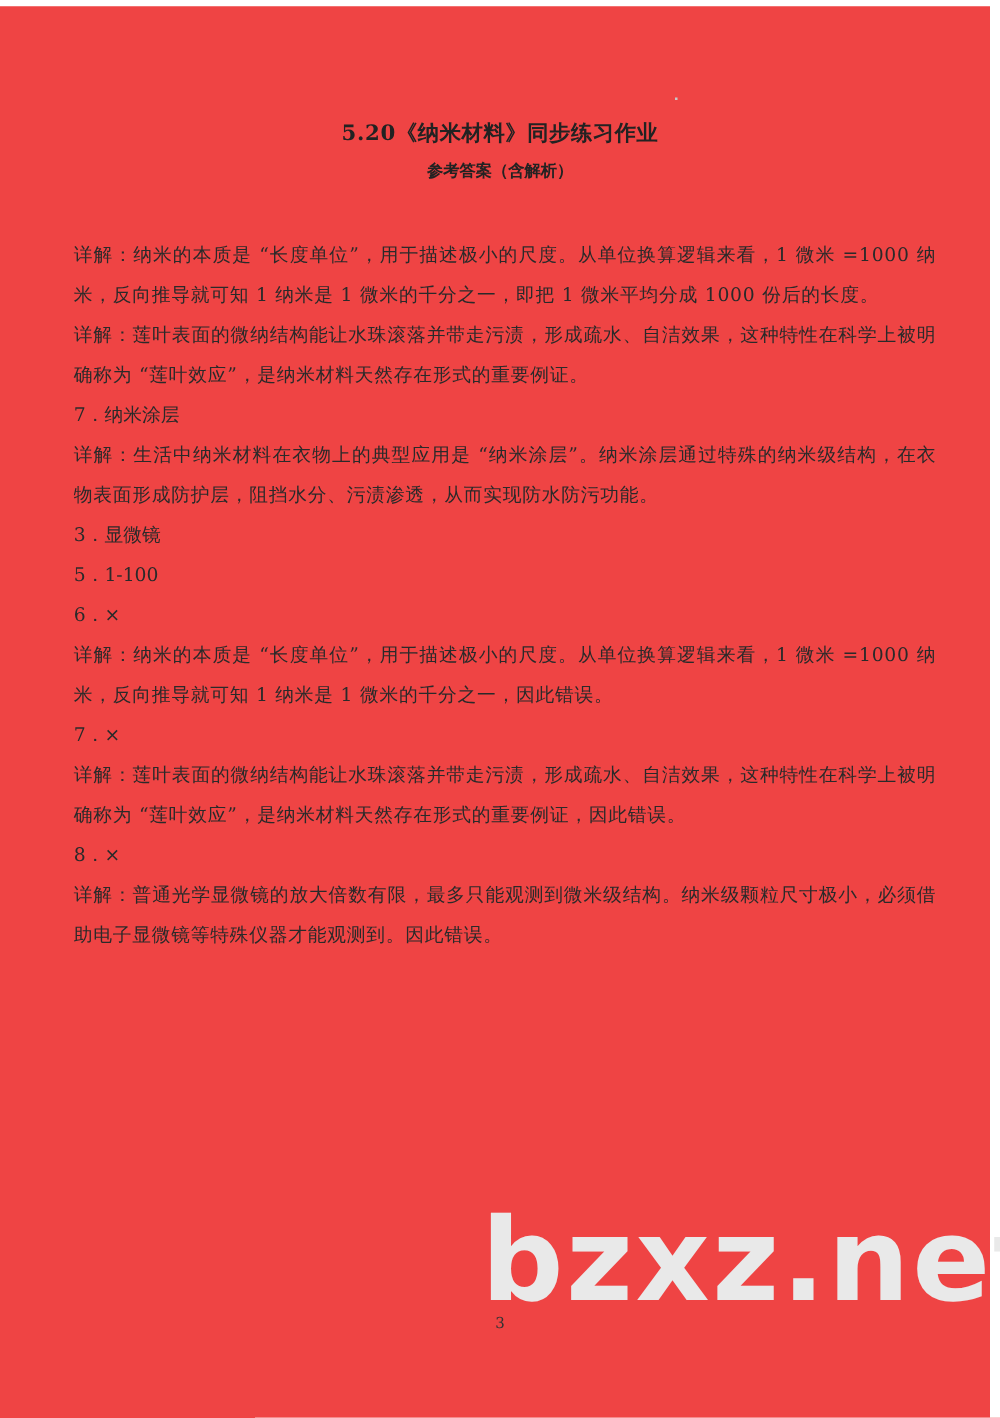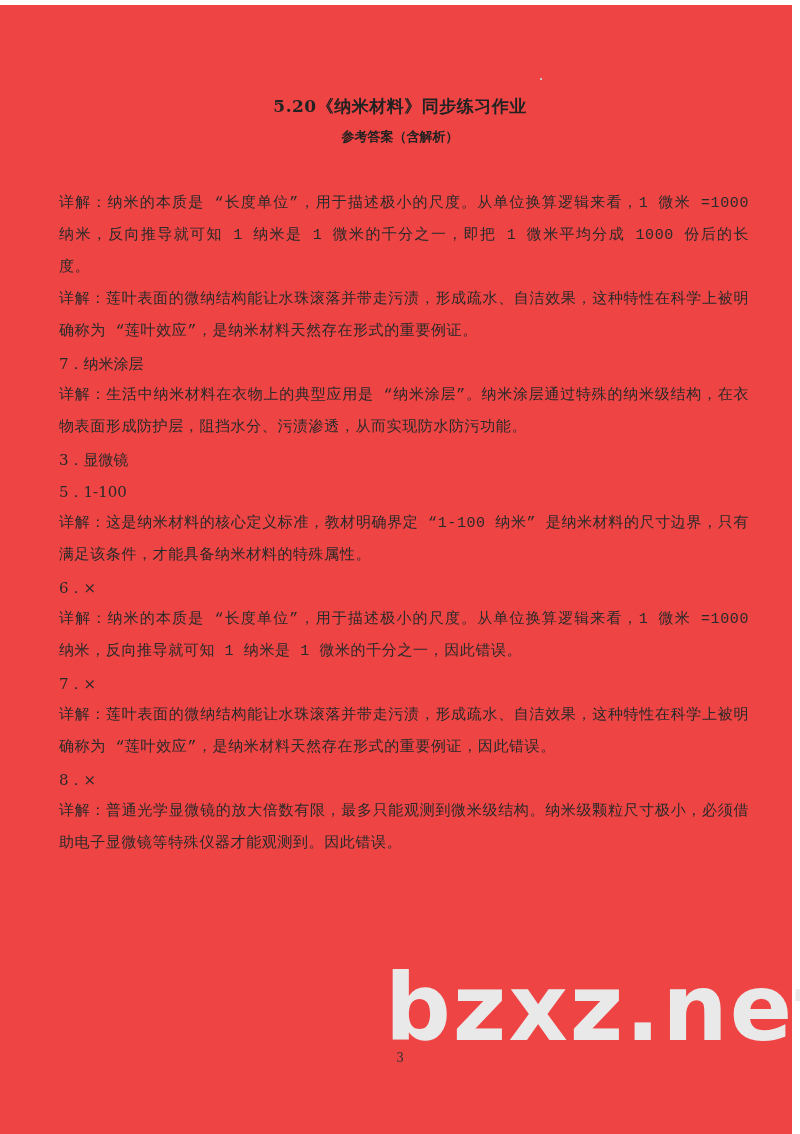--- a/index.html
+++ b/index.html
@@ -51,21 +51,20 @@
     .item-answer {
       margin: 0;
       height: 32px;
       white-space: nowrap;
     }
     .item-detail {
       margin: 0;
       text-align: justify;
       text-align-last: left;
       letter-spacing: 0.6px;
-      font-family: Liberation Mono, monospace;
     }
     .watermark {
       position: absolute;
       left: 385px;
       top: 958px;
       font-family: "DejaVu Sans", "Liberation Sans", sans-serif;
       font-size: 92px;
       font-weight: bold;
       color: #e9e9e9;
       letter-spacing: 2px;
@@ -109,21 +108,20 @@
     </div>
     <div>
       <p class="item-answer">7．纳米涂层</p>
       <p class="item-detail">详解：生活中纳米材料在衣物上的典型应用是 “纳米涂层”。纳米涂层通过特殊的纳米级结构，在衣物表面形成防护层，阻挡水分、污渍渗透，从而实现防水防污功能。</p>
     </div>
     <div>
       <p class="item-answer">3．显微镜</p>
     </div>
     <div>
       <p class="item-answer">5．1-100</p>
-      <p class="item-detail">详解：这是纳米材料的核心定义标准，教材明确界定 “1-100 纳米” 是纳米材料的尺寸边界，只有满足该条件，才能具备纳米材料的特殊属性。</p>
     </div>
     <div>
       <p class="item-answer">6．×</p>
       <p class="item-detail">详解：纳米的本质是 “长度单位”，用于描述极小的尺度。从单位换算逻辑来看，1 微米 =1000 纳米，反向推导就可知 1 纳米是 1 微米的千分之一，因此错误。</p>
     </div>
     <div>
       <p class="item-answer">7．×</p>
       <p class="item-detail">详解：莲叶表面的微纳结构能让水珠滚落并带走污渍，形成疏水、自洁效果，这种特性在科学上被明确称为 “莲叶效应”，是纳米材料天然存在形式的重要例证，因此错误。</p>
     </div>
     <div>

